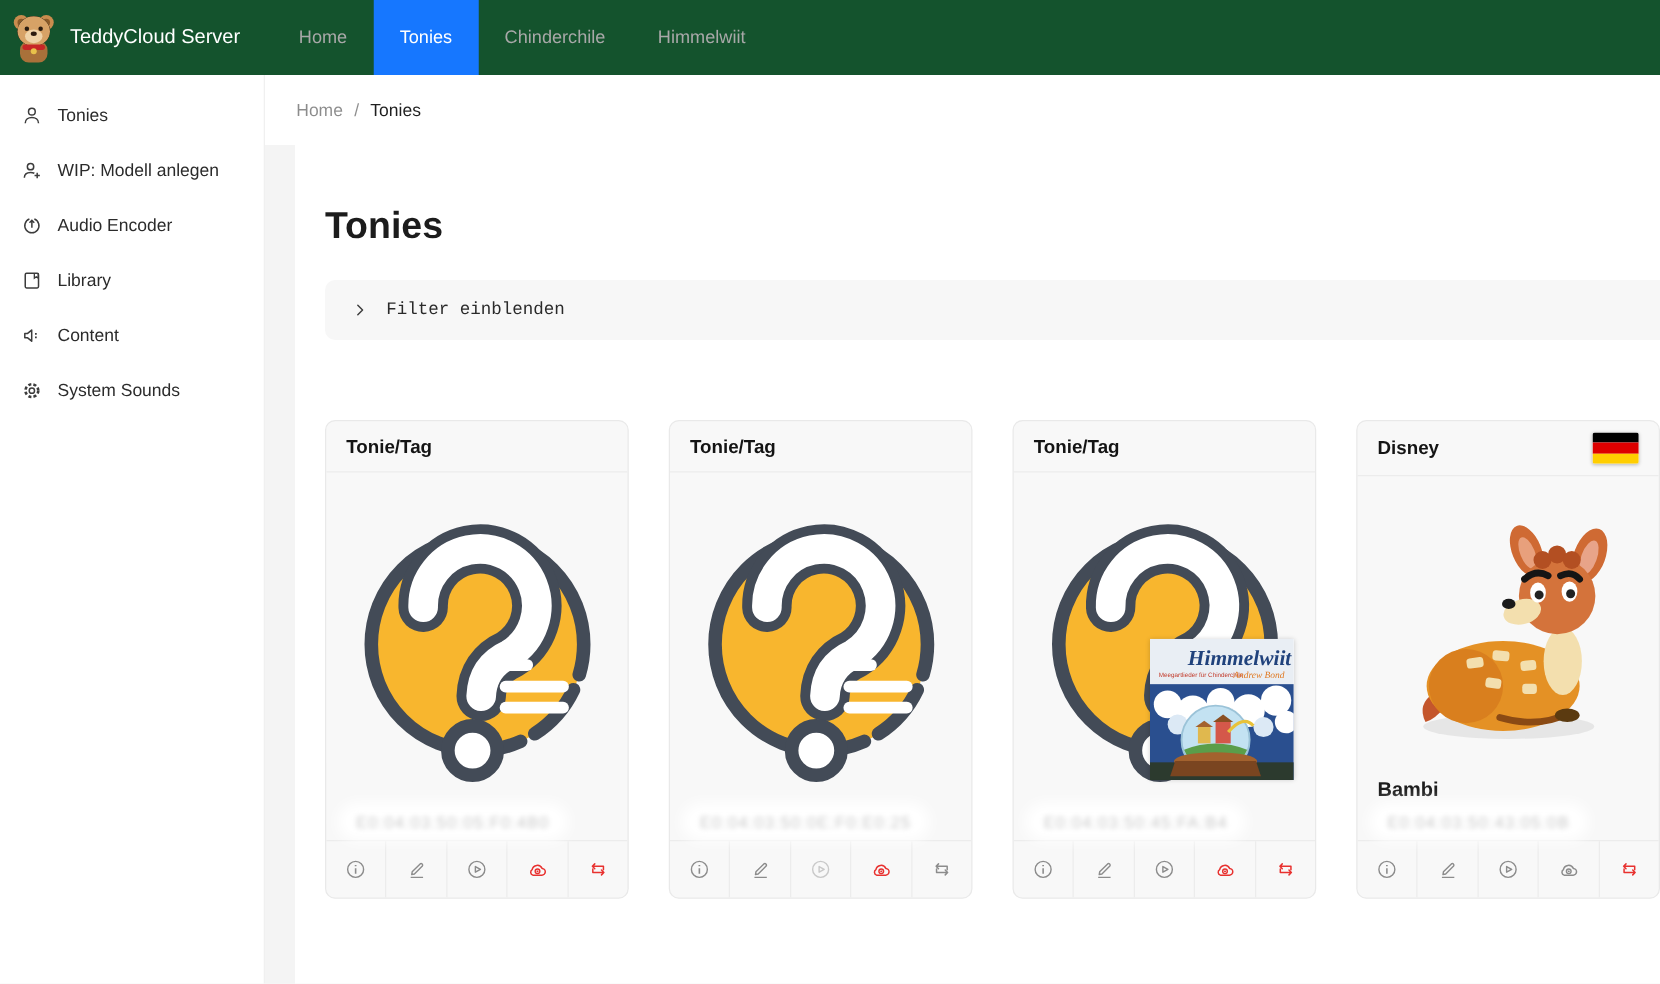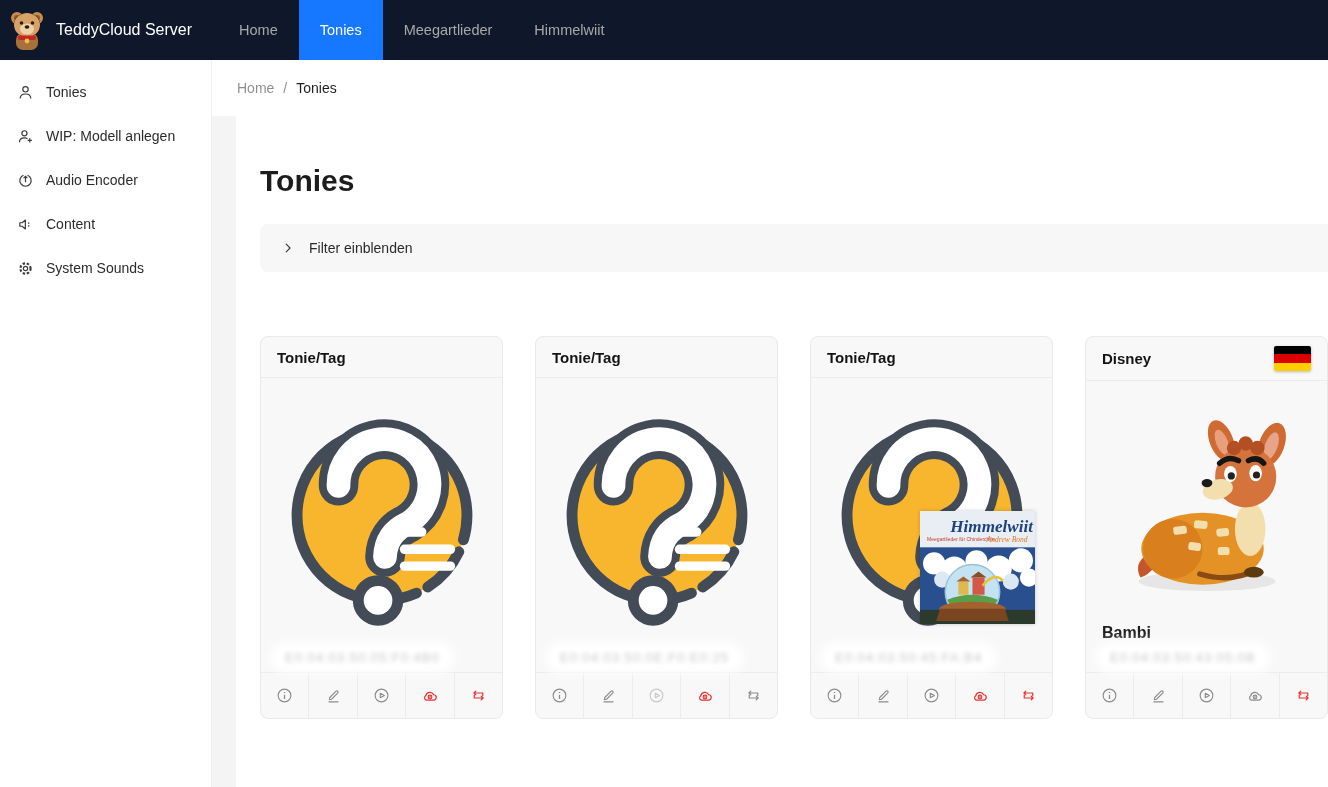--- a/index.html
+++ b/index.html
@@ -1,20 +1,20 @@
 <!DOCTYPE html>
 <html><head>
 <meta charset="utf-8">
 <style>
   * { box-sizing: border-box; margin: 0; padding: 0; }
   html,body { width:1328px; height:787px; overflow:hidden; }
   body { font-family:"Liberation Sans", sans-serif; background:#f4f4f4; color:#1f1f1f; }
 
   
-  .navbar { height:60px; background:#0f172a; display:flex; align-items:stretch; }
+  .navbar { height:60px; background:#14532d; display:flex; align-items:stretch; }
   .brand { display:flex; align-items:center; gap:10px; padding:0 26px 0 8px; cursor:pointer; }
   .brand-title { color:#fff; font-size:16px; white-space:nowrap; }
   .nav-menu { display:flex; align-items:stretch; }
   .nav-item { display:flex; align-items:center; padding:0 21px; font-size:14.5px;
               color:#a8a8a8; cursor:pointer; }
   .nav-item.active { background:#1677ff; color:#fff; }
 
   
   .frame { display:flex; height:727px; }
   .sidebar { width:212px; background:#fff; border-right:1px solid #f0f0f0; padding-top:10px; }
@@ -27,21 +27,21 @@
               font-size:14px; }
   .crumb-link { color:rgba(0,0,0,.45); cursor:pointer; }
   .crumb-sep { color:rgba(0,0,0,.45); margin:0 9px; }
   .crumb-cur { color:rgba(0,0,0,.88); }
 
   .content { flex:1; background:#fff; margin-left:24px; padding:24px 0 24px 24px; min-width:0; }
   .page-title { font-size:30px; font-weight:700; color:#1c1c1c; margin:24px 0 26px; }
 
   .filterbar { height:48px; background:#f7f7f7; border-radius:8px 0 0 8px; display:flex;
                align-items:center; gap:14px; padding-left:21px; font-size:14px; color:#2a2a2a;
-               cursor:pointer; }
+               cursor:pointer;font-family:Liberation Mono, monospace; }
   .filterbar svg { color:#3c3c3c; }
 
   
   .cards { display:flex; gap:32px; margin-top:64px; }
   .card { width:254px; height:383px; background:#f8f8f8; border:1px solid #e9e9e9;
           border-radius:8px; display:flex; flex-direction:column; overflow:hidden; }
   .card-head { display:flex; align-items:center; justify-content:space-between;
                padding:9px 16px; min-height:41px; border-bottom:1px solid #ececec; }
   .card-title { font-size:15px; font-weight:700; color:#141414; }
   .flag { width:37px; height:25px; border-radius:2px; overflow:hidden;
@@ -156,21 +156,21 @@
           <circle cx="24.5" cy="14" r="1.8" fill="#2b1c10"></circle>
         <rect x="10" y="26.5" width="18" height="4.5" rx="2.2" fill="#c72626"></rect>
         <circle cx="19" cy="32" r="2.4" fill="#e8c24a"></circle>
       </svg>
     </span>
     <span class="brand-title">TeddyCloud Server</span>
   </div>
   <nav class="nav-menu">
     <div class="nav-item">Home</div>
     <div class="nav-item active">Tonies</div>
-    <div class="nav-item">Meegartlieder</div>
+    <div class="nav-item">Chinderchile</div>
     <div class="nav-item">Himmelwiit</div>
   </nav>
 </header>
 
 <div class="frame">
 
   <aside class="sidebar">
     <div class="side-item">
       <span>
           <svg class="ic" width="17" height="17">
@@ -187,20 +187,28 @@
         </span>
       <span>WIP: Modell anlegen</span>
     </div>
     <div class="side-item">
       <span>
           <svg class="ic" width="17" height="17">
             <use href="#i-upload"></use>
           </svg>
         </span>
       <span>Audio Encoder</span>
+    </div>
+    <div class="side-item">
+      <span>
+          <svg class="ic" width="17" height="17">
+            <use href="#i-book"></use>
+          </svg>
+        </span>
+      <span>Library</span>
     </div>
     <div class="side-item">
       <span>
           <svg class="ic" width="17" height="17">
             <use href="#i-sound"></use>
           </svg>
         </span>
       <span>Content</span>
     </div>
     <div class="side-item">

